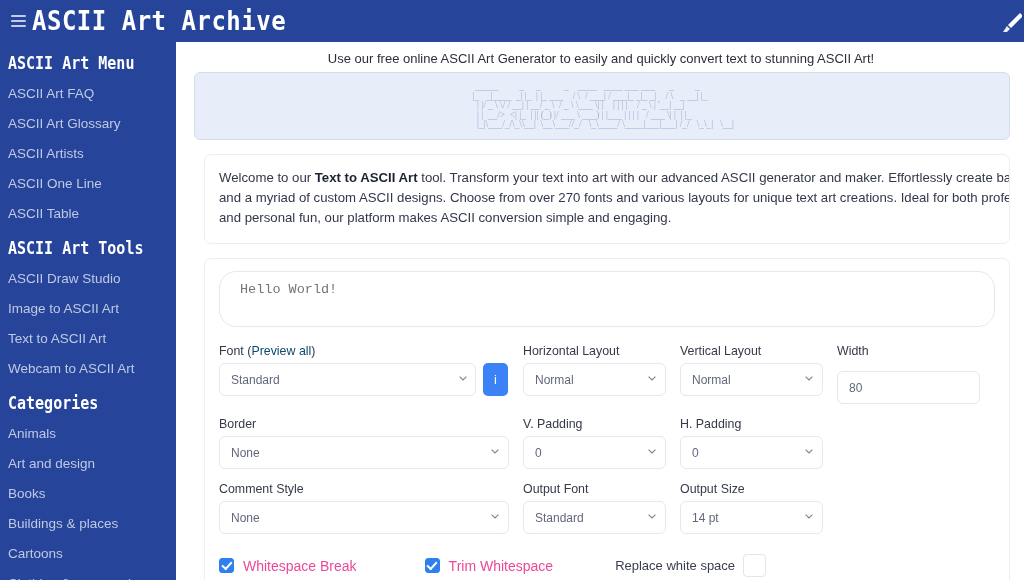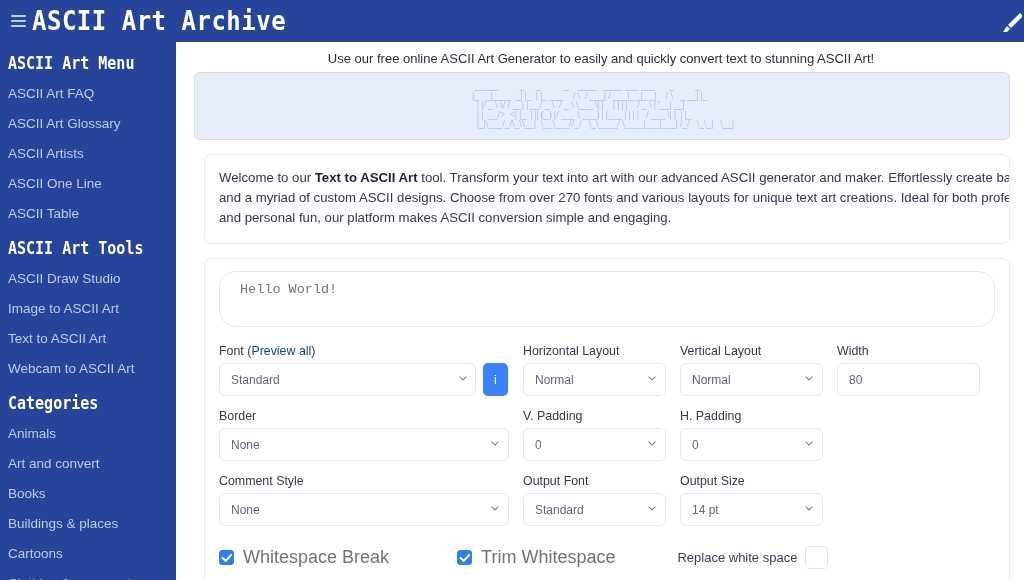--- a/index.html
+++ b/index.html
@@ -161,21 +161,21 @@
     border-radius: 6px;
     background: #fff;
     padding: 0 26px 0 11px;
     font-size: 12px;
     color: #62687a;
     font-family: "Liberation Sans", sans-serif;
     appearance: none;
     -webkit-appearance: none;
     outline: none;
   }
-  .txtin { padding-right: 11px; }
+  .txtin { padding-right: 11px; margin-top: 8px; }
   .chev {
     position: absolute; right: 10px; top: 13px;
     width: 8px; height: 5px;
     pointer-events: none;
   }
   .chev svg { display: block; }
 
   .info-btn {
     width: 25px; height: 33px;
     background: #3b82f6;
@@ -207,21 +207,21 @@
   }
   .box.on { background: #2f80ed; border-color: #2f80ed; }
   .box.on::after {
     content: "";
     width: 4px; height: 8px;
     border: solid #fff;
     border-width: 0 2px 2px 0;
     transform: rotate(42deg) translate(-1px,-1px);
   }
   .chk span.t {
-    font-size: 18px; color: #737373; margin-left: 9px; white-space: nowrap;
+    font-size: 14px; color: #ec4899; margin-left: 9px; white-space: nowrap;
   }
   .chk2 { margin-left: 68px; }
   .repl { display: flex; align-items: center; margin-left: 62px; }
   .repl .t { font-size: 13px; color: #3a3f4f; white-space: nowrap; }
   .repl-input {
     width: 23px; height: 23px;
     margin-left: 8px;
     border: 1px solid #e2e5ec;
     border-radius: 4px;
     background: #fff;
@@ -256,21 +256,21 @@
   <div class="side-item">ASCII Table</div>
 
   <div class="side-head spaced">ASCII Art Tools</div>
   <div class="side-item">ASCII Draw Studio</div>
   <div class="side-item">Image to ASCII Art</div>
   <div class="side-item">Text to ASCII Art</div>
   <div class="side-item">Webcam to ASCII Art</div>
 
   <div class="side-head spaced">Categories</div>
   <div class="side-item">Animals</div>
-  <div class="side-item">Art and convert</div>
+  <div class="side-item">Art and design</div>
   <div class="side-item">Books</div>
   <div class="side-item">Buildings &amp; places</div>
   <div class="side-item">Cartoons</div>
   <div class="side-item">Clothing &amp; accessories</div>
 </div>
 
 <div class="main">
 
   <div class="tagline">Use our free online ASCII Art Generator to easily and quickly convert text to stunning ASCII Art!</div>
 

